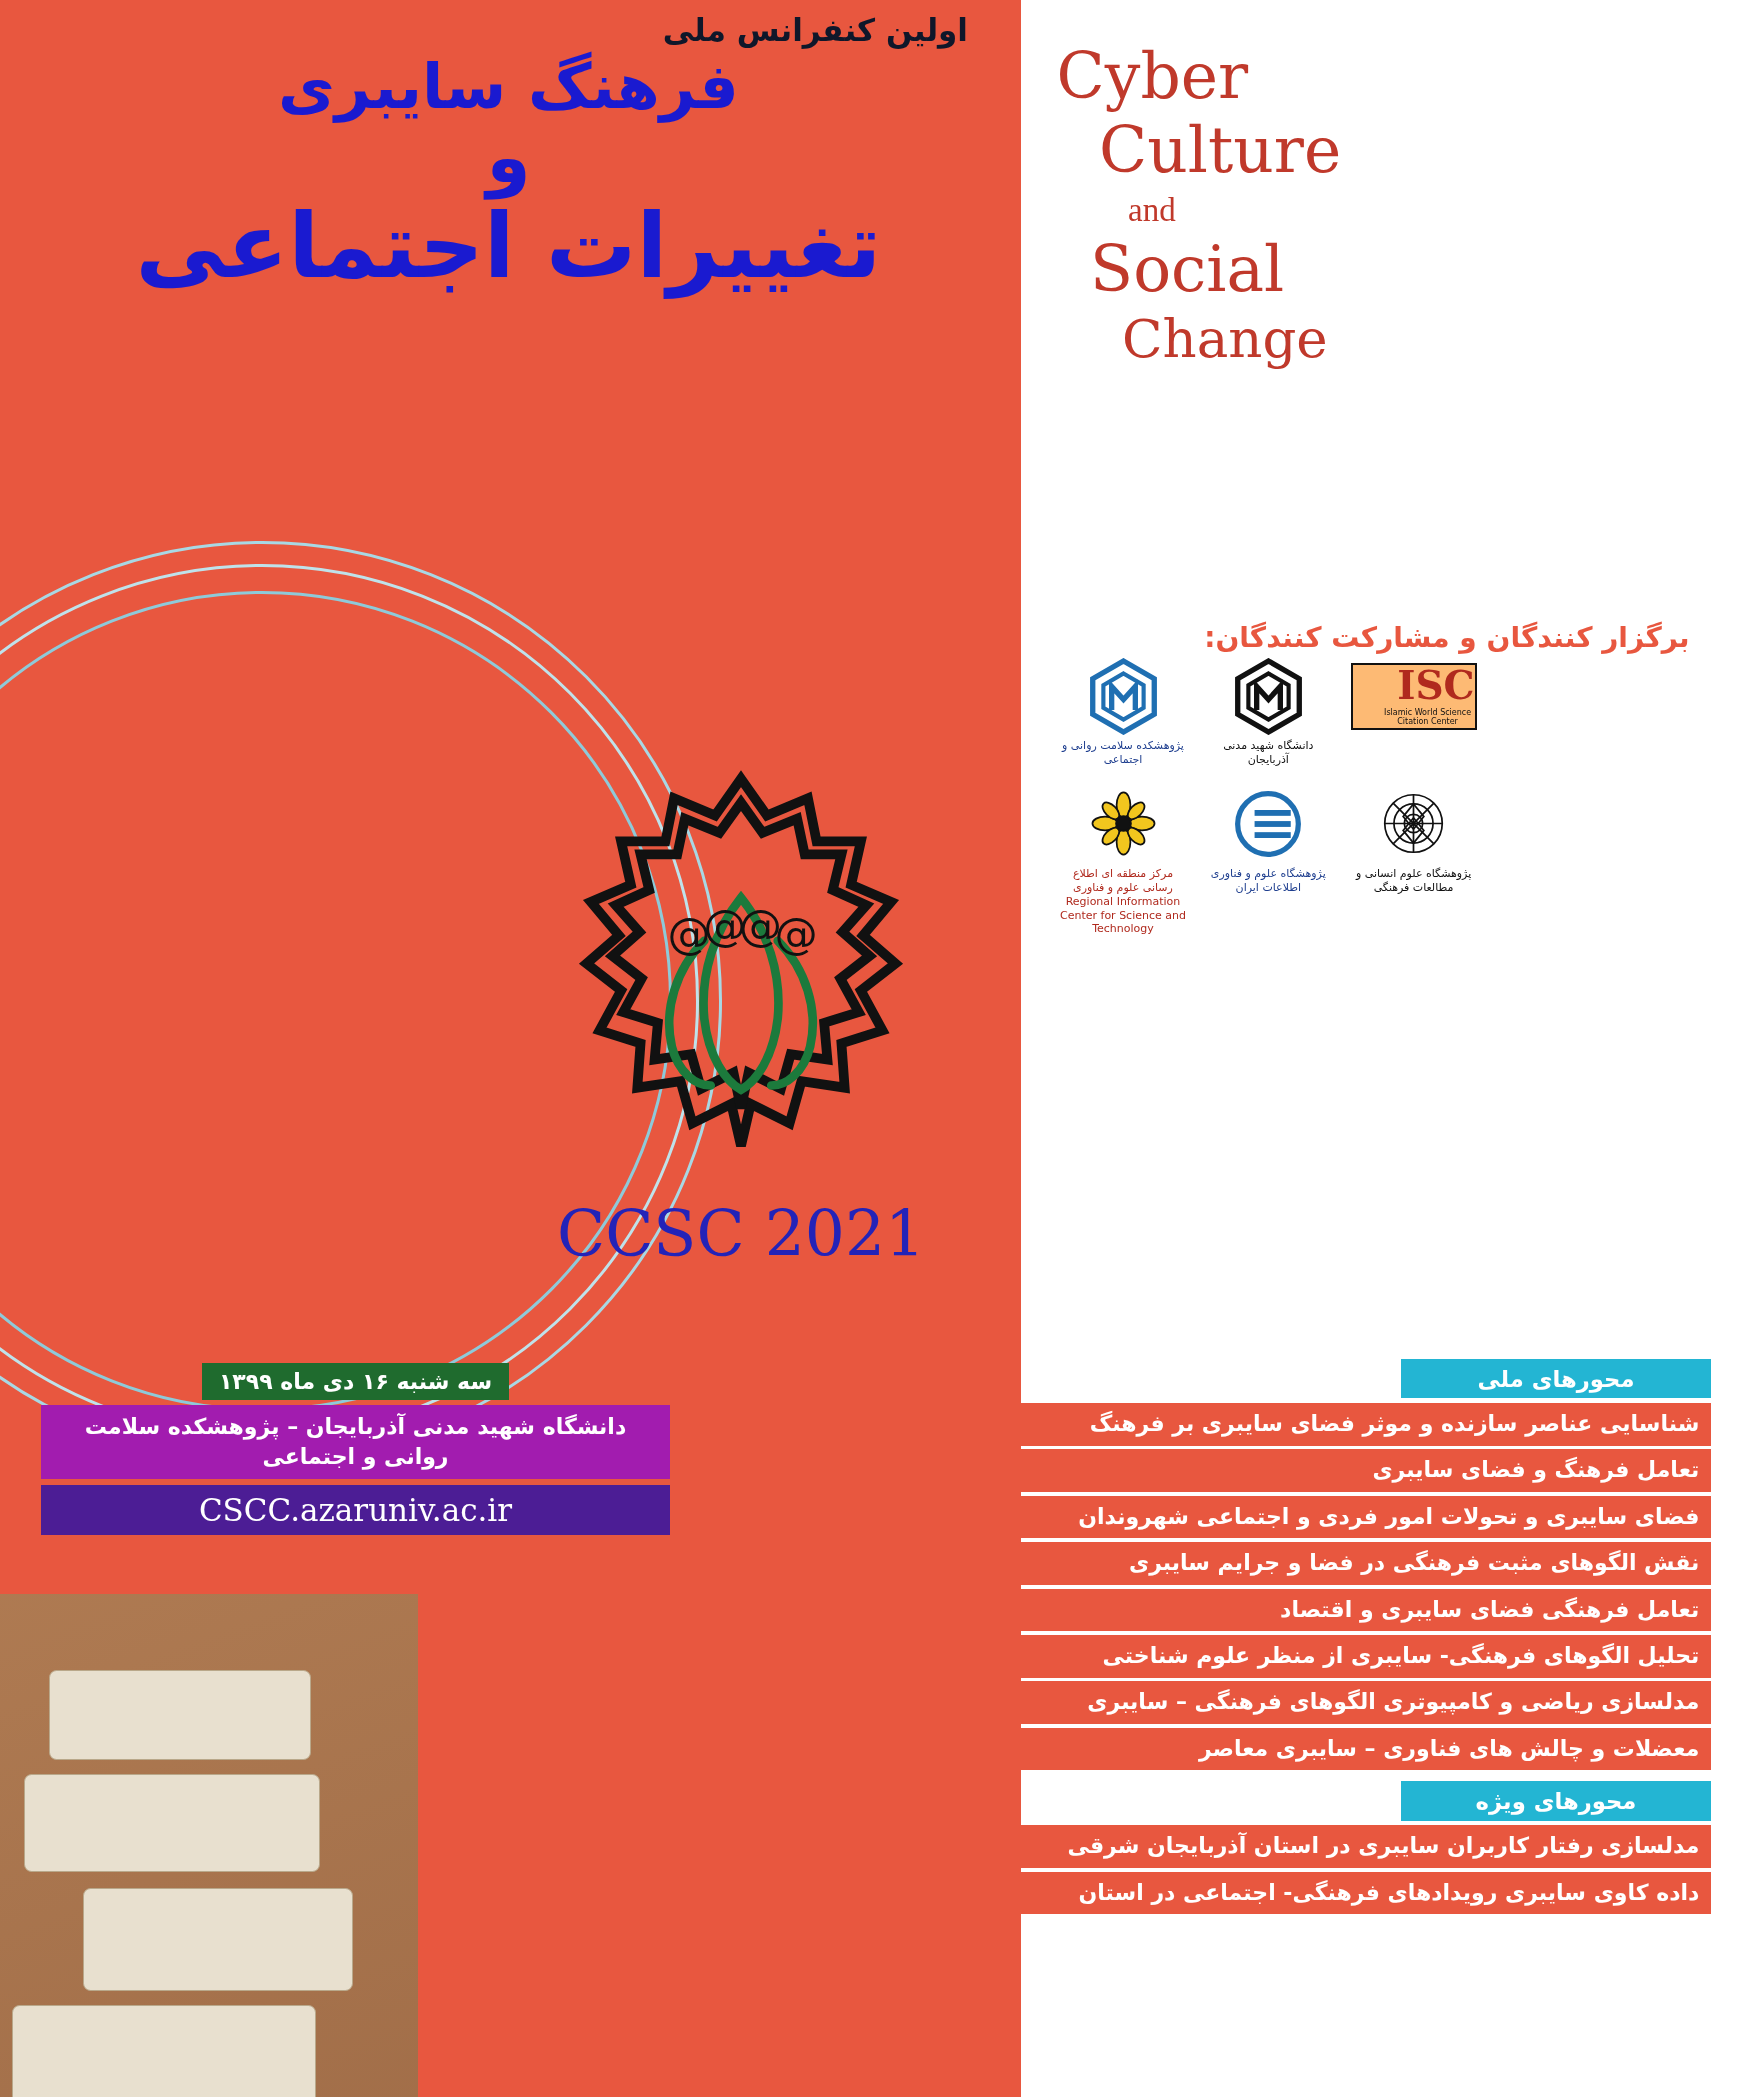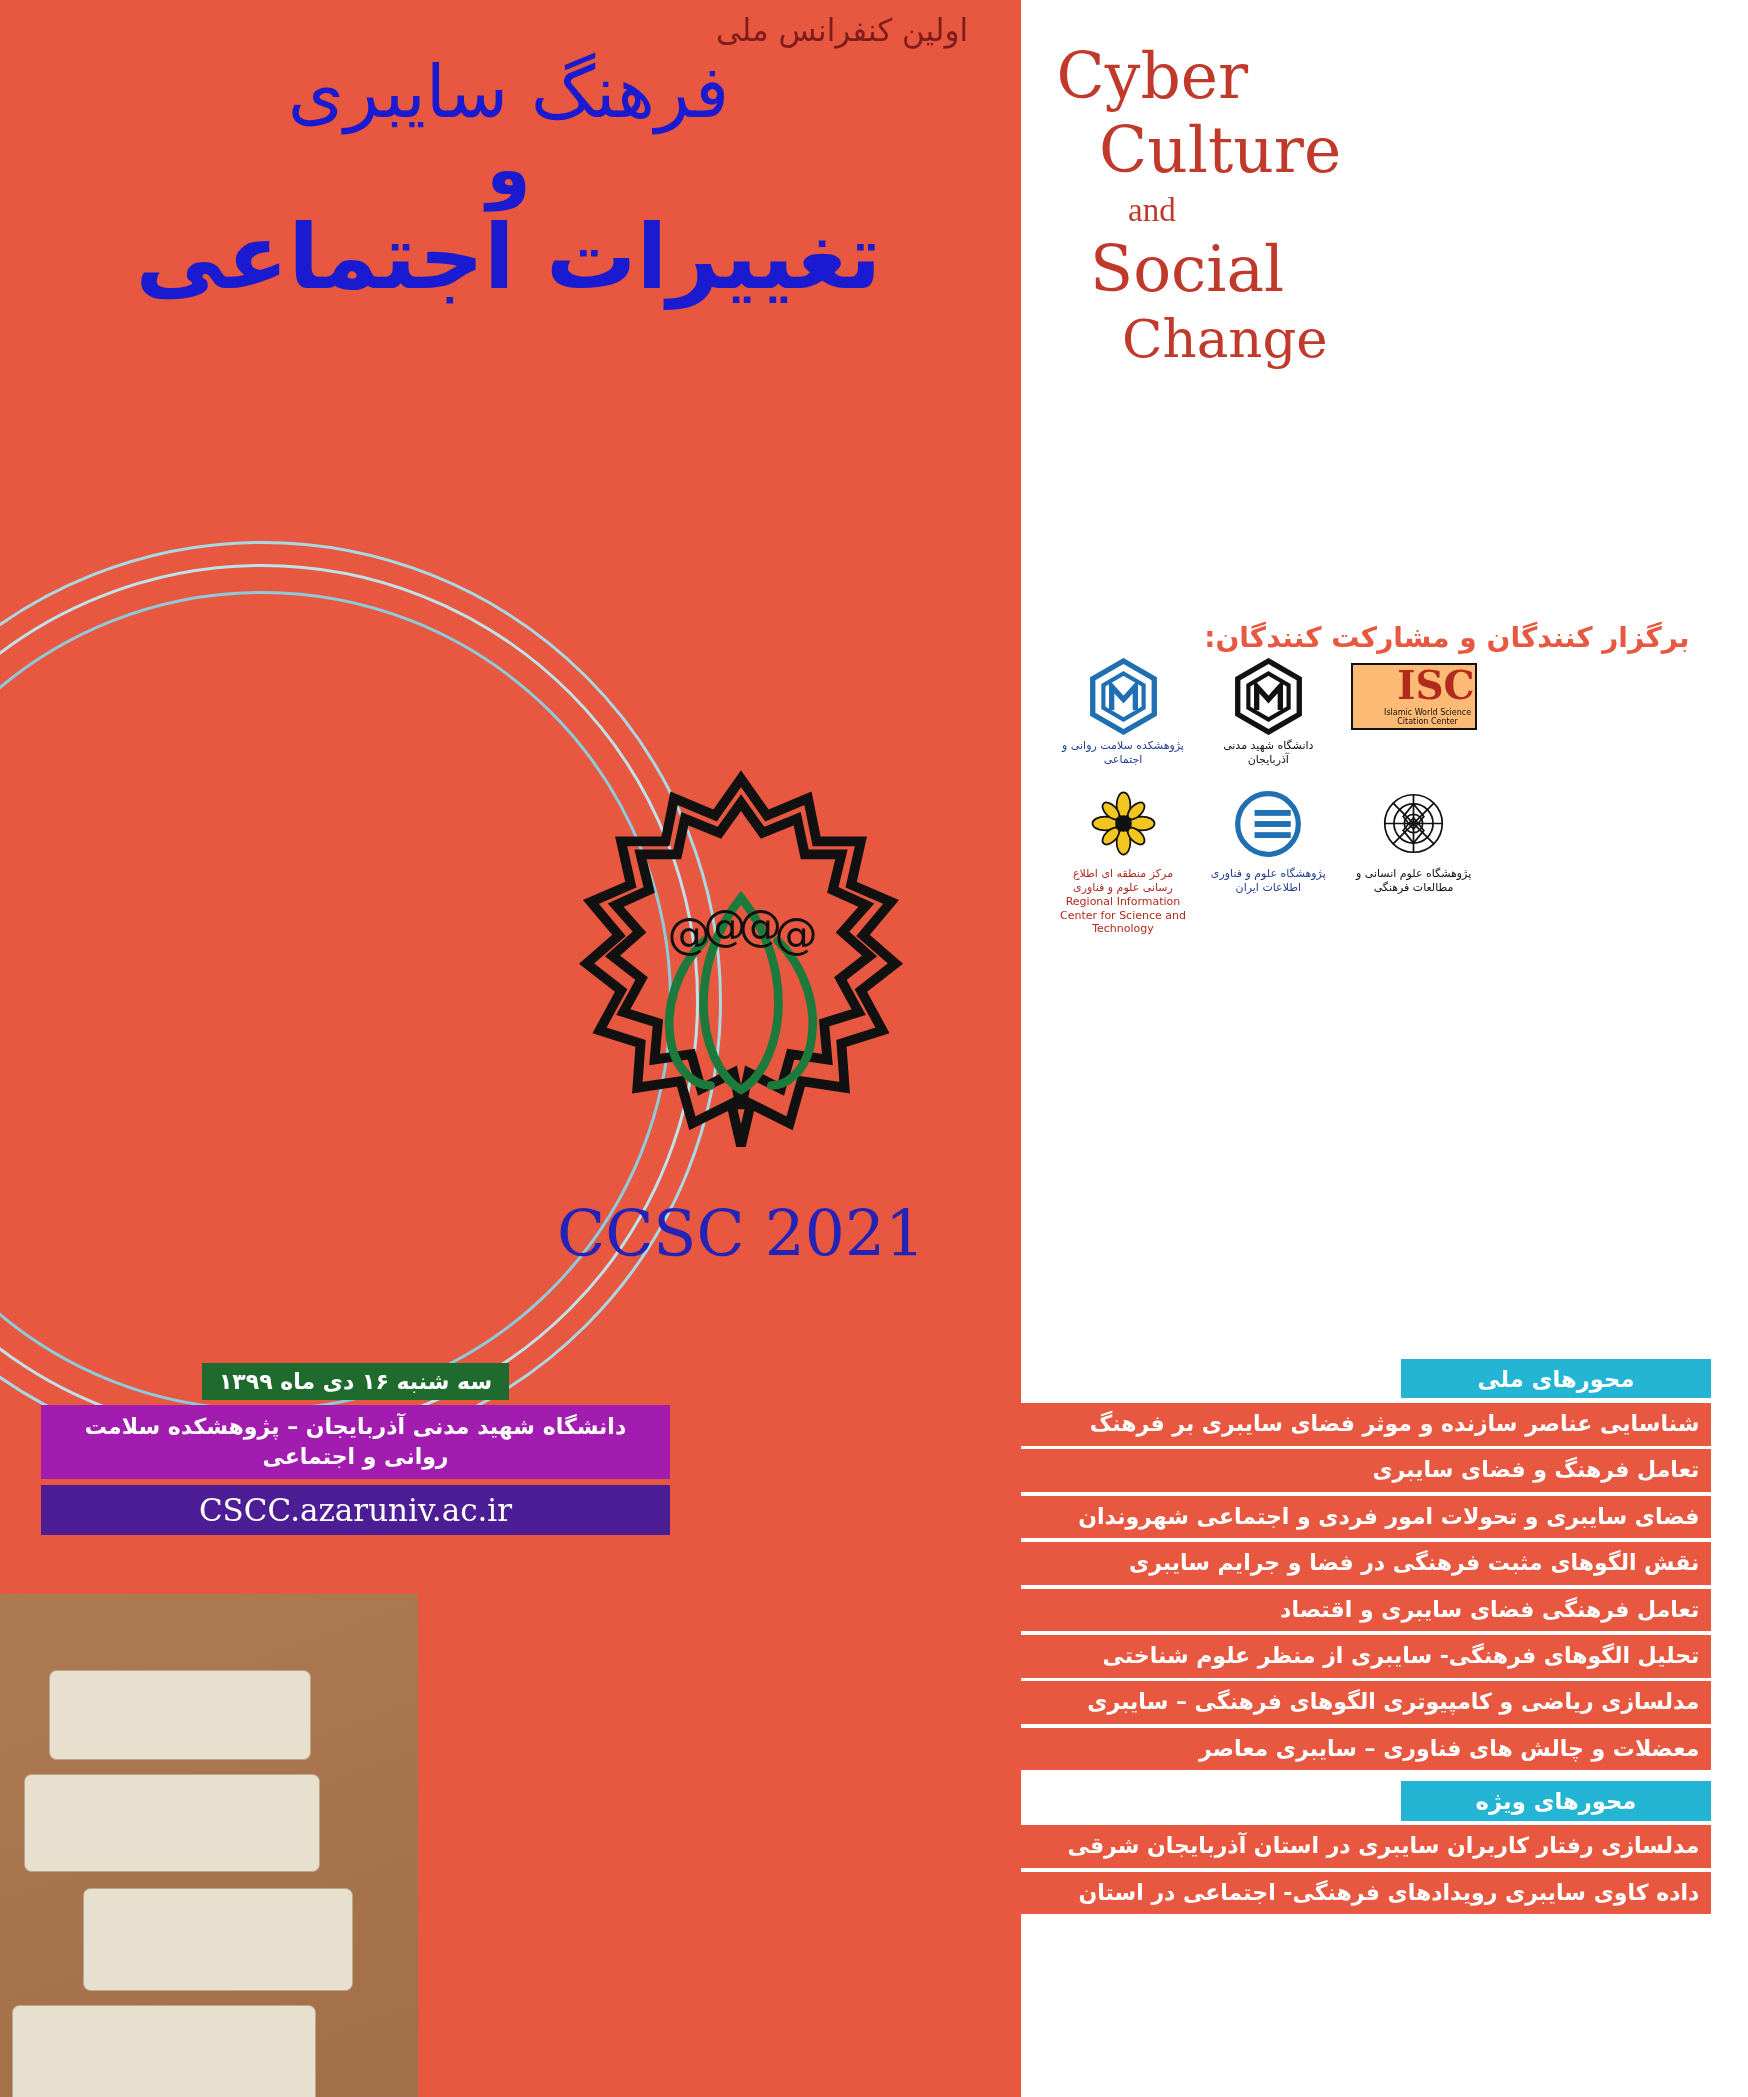--- a/index.html
+++ b/index.html
@@ -56,29 +56,29 @@
     position: absolute;
     top: 4.2px;
     left: 0;
     width: 1019px;
     text-align: center;
     color: #1c1ccc;
     direction: rtl;
   }
   .kicker {
     font-size: 31px;
-    font-weight: normal;
-    color: #7f1d1d;
+    font-weight: bold;
+    color: #0f172a;
     margin: 7.6px 0 4.2px 0;
     padding-right: 50px;
     text-align: right;
   }
   .title-fa-1 {
-    font-size: 72px;
-    font-weight: normal;
+    font-size: 62px;
+    font-weight: bold;
     color: #1a1ad0;
     line-height: 1.12;
     letter-spacing: -0.8px;
   }
   .title-fa-2 {
     font-size: 71px;
     font-weight: bold;
     color: #1a1ad0;
     line-height: 1.05;
   }

